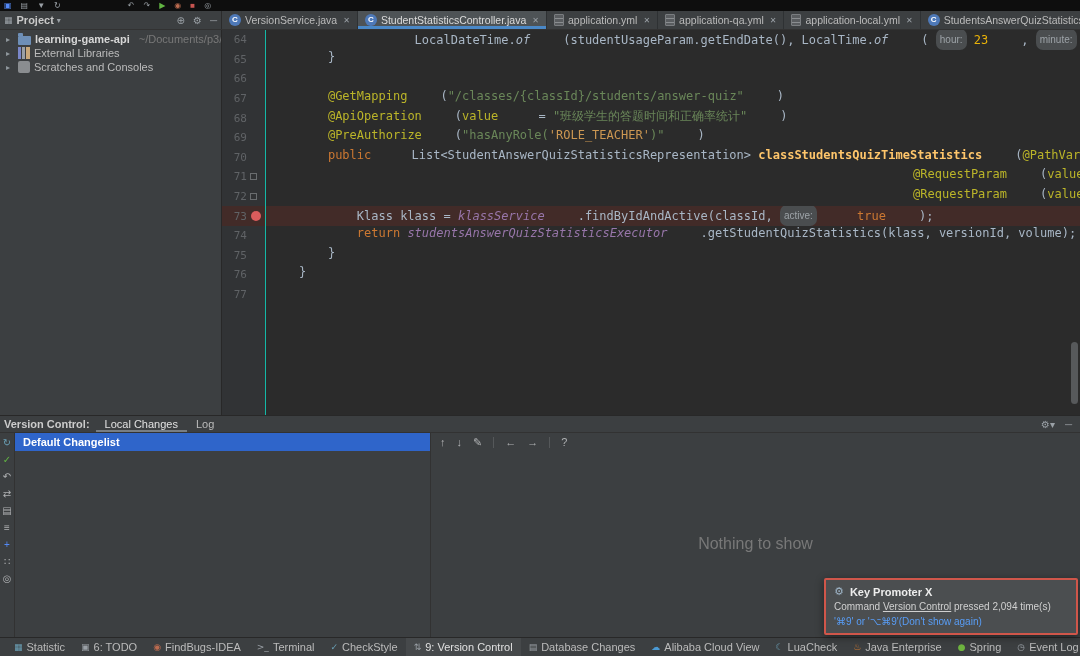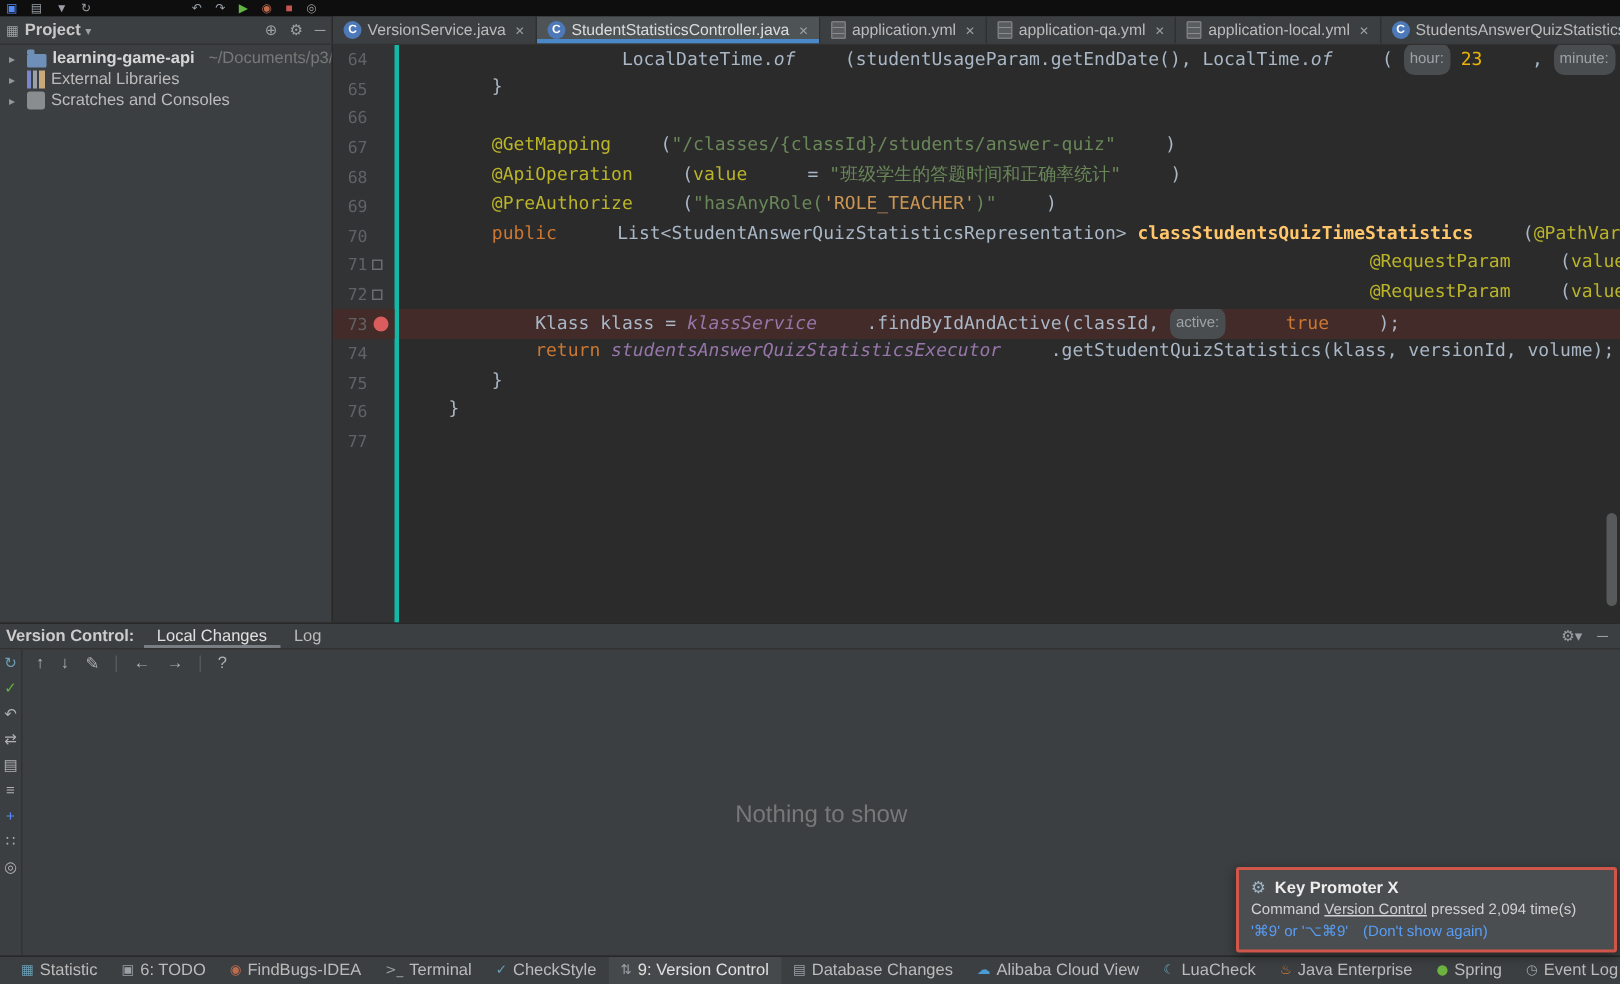--- a/index.html
+++ b/index.html
@@ -32,21 +32,21 @@
   .tree-arrow { color:#91999e; font-size:8px; width:8px; flex:none; }
   .tree-icon { flex:none; }
   .icon-folder { width:13px; height:9px; background:#6e8fb7; border-radius:1px; position:relative; margin-top:2px; }
   .icon-folder::before { content:''; position:absolute; top:-3px; left:0; width:5px; height:3px; background:#6e8fb7; border-radius:1px 1px 0 0; }
   .icon-library { width:12px; height:12px; background:linear-gradient(to right,#7a87c9 0 3px,#3c3f41 3px 4px,#9aa0a6 4px 7px,#3c3f41 7px 8px,#c9a87a 8px 11px); }
   .icon-scratches { width:12px; height:12px; background:#8a8d90; border-radius:2px; }
   .tree-label.bold { color:#d6d6d6; font-weight:bold; }
   .tree-path { color:#787878; margin-left:5px; }
 
   .editor { flex:1; min-width:0; background:#2b2b2b; display:flex; position:relative; overflow:hidden; }
-  .gutter { width:44px; flex:none; background:#313335; border-right:3px solid #14b8a6; }
+  .gutter { width:44px; flex:none; background:#313335; border-right:1px solid #14b8a6; }
   .gutter-line { height:19.6px; display:flex; align-items:center; }
   .gutter-line.bp { background:#422b28; }
   .lnum { flex:1; text-align:right; color:#606366; font:11px "DejaVu Sans Mono","Liberation Mono",monospace; }
   .fold-strip { width:18px; flex:none; display:flex; align-items:center; padding-left:3px; }
   .fold-box { width:7px; height:7px; border:1px solid #6a6d6f; flex:none; }
   .bp-dot { width:10px; height:10px; border-radius:50%; background:#db5c5c; flex:none; margin-left:1px; }
   .code { flex:1; min-width:0; overflow:hidden; }
   .code-line { height:19.6px; line-height:19.6px; white-space:pre; font:12px "DejaVu Sans Mono","Liberation Mono",monospace; color:#a9b7c6; overflow:hidden; }
   .code-line.bp { background:#422b28; }
   .seg-p { color:#a9b7c6;margin-left:33px; }
@@ -85,21 +85,21 @@
   .sb-icon { font-size:9px; line-height:9px; font-family:"DejaVu Sans","Liberation Sans",sans-serif; }
   .sb-right { margin-left:auto; display:flex; align-items:center; }
 
   
   .notification { position:absolute; right:2px; bottom:21px; width:254px; background:#4b4e50; border:2px solid #d0564a; border-radius:2px; padding:5px 8px 6px 8px; z-index:10; box-shadow:0 2px 8px rgba(0,0,0,0.45); }
   .notif-title-row { display:flex; align-items:center; gap:6px; }
   .notif-icon { color:#9fb6c9; font-size:11px; }
   .notif-title { color:#ededed; font-size:11px; font-weight:bold; }
   .notif-body { margin-top:3px; font-size:10px; color:#d0d0d0; white-space:nowrap; overflow:hidden; }
   .notif-link-ul { text-decoration:underline; color:#d0d0d0; }
-  .notif-actions { margin-top:4px; font-size:10px; display:flex; gap:10px; }
+  .notif-actions { margin-top:4px; font-size:10px; display:flex; gap:0; }
   .notif-link { color:#589df6; }
 </style>
 </head>
 <body>
 
 <div class="app">
 
   <div class="titlebar" id="titlebar">
       <span class="tb-icon" style="color: rgb(84, 138, 247);">▣</span>
       <span class="tb-icon" style="color: rgb(154, 160, 166);">▤</span>
@@ -276,20 +276,25 @@
           <span class="side-icon" style="color: rgb(106, 159, 181);">↻</span>
           <span class="side-icon" style="color: rgb(98, 181, 67);">✓</span>
           <span class="side-icon" style="color: rgb(175, 177, 179);">↶</span>
           <span class="side-icon" style="color: rgb(175, 177, 179);">⇄</span>
           <span class="side-icon" style="color: rgb(175, 177, 179);">▤</span>
           <span class="side-icon" style="color: rgb(175, 177, 179);">≡</span>
           <span class="side-icon" style="color: rgb(84, 138, 247);">+</span>
           <span class="side-icon" style="color: rgb(175, 177, 179);">∷</span>
           <span class="side-icon" style="color: rgb(175, 177, 179);">◎</span>
         </div>
+      <div class="vc-left">
+        <div class="changelist-row">
+          <span>Default Changelist</span>
+        </div>
+      </div>
       <div class="vc-right">
         <div class="vc-toolbar" id="vc-toolbar">
             <span class="tool-icon">↑</span>
             <span class="tool-icon">↓</span>
             <span class="tool-icon">✎</span>
             <span class="tool-sep"></span>
             <span class="tool-icon">←</span>
             <span class="tool-icon">→</span>
             <span class="tool-sep"></span>
             <span class="tool-icon">?</span>

